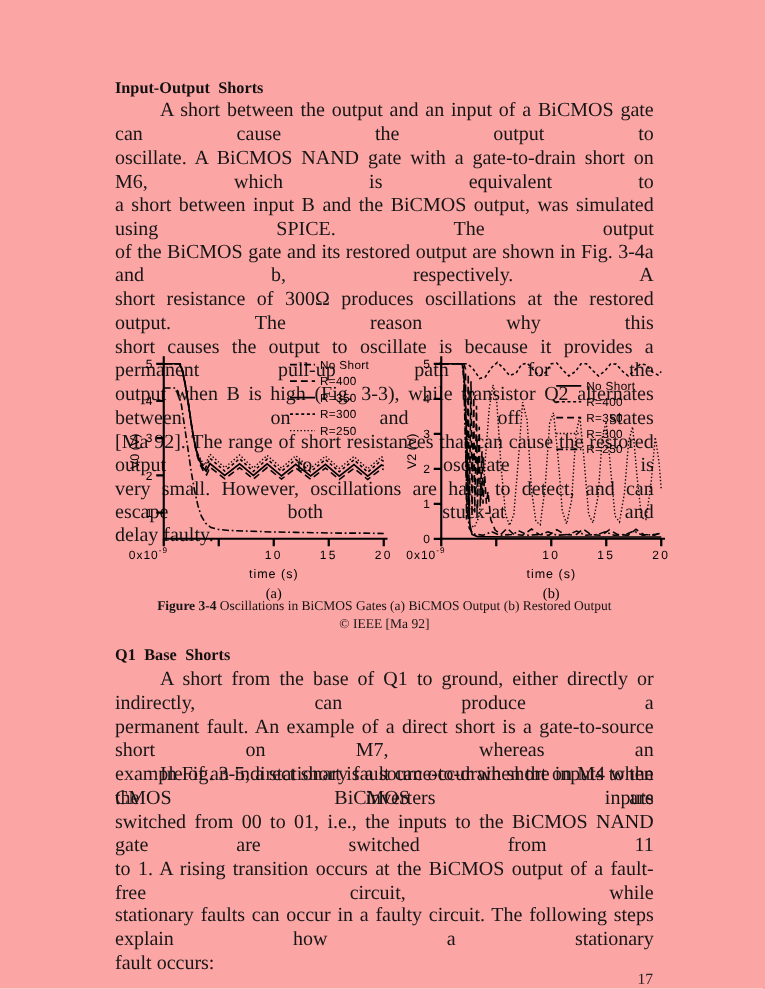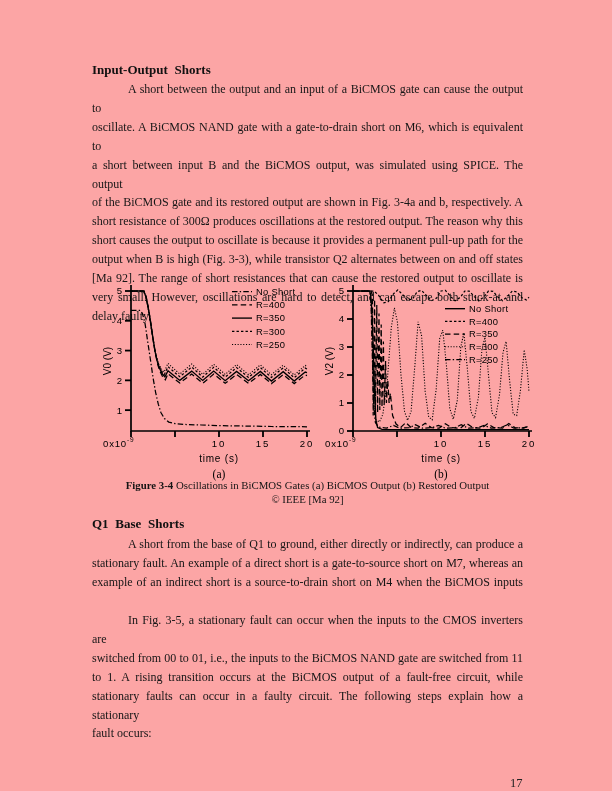--- a/index.html
+++ b/index.html
@@ -3,21 +3,21 @@
 <meta charset="utf-8">
 <style>
   html,body { margin:0; padding:0; background:#ffffff; }
   .page {
     position:relative; width:612px; height:791px; background:#fca5a5;
     font-family:"Liberation Serif", serif; color:#1a1a1a; overflow:hidden;padding-left:8px;
   }
   .h { position:absolute; margin:0; font-weight:bold; color:#111; }
   .h1 { left:92px; top:62px;  font-size:13px; word-spacing:3.5px; }
   .h2q{ left:92px; top:516px; font-size:13px; word-spacing:3.5px; }
-  .para { position:absolute; left:92px; width:431px; font-size:12px; line-height:18.9px; color:#161616; }
+  .para { position:absolute; left:92px; width:431px; font-size:16px; line-height:18.9px; color:#161616; }
   .p1 { top:80px; }
   .p2 { top:535px; }
   .p3 { top:611px; }
   .jline { text-align:justify; text-align-last:justify; }
   .jline.last  { text-align-last:left; }
   .jline.first { text-indent:36px; }
   .chart { position:absolute; }
   .chart-a { left:100px; top:281px; }
   .chart-b { left:322px; top:281px; }
   .figcap { position:absolute; left:92px; top:479px; width:431px; text-align:center;
@@ -131,21 +131,21 @@
 
   <div class="figcap">
     <div><span class="capb">Figure 3-4</span><span> Oscillations in BiCMOS Gates (a) BiCMOS Output (b) Restored Output</span></div>
     <div>© IEEE [Ma 92]</div>
   </div>
 
   <h2 class="h h2q">Q1 Base Shorts</h2>
 
   <div class="para p2">
       <div class="jline first">A short from the base of Q1 to ground, either directly or indirectly, can produce a</div>
-      <div class="jline">stationary fault.  An example of a direct short is a gate-to-source short on M7, whereas an</div>
+      <div class="jline">permanent fault.  An example of a direct short is a gate-to-source short on M7, whereas an</div>
       <div class="jline">example of an indirect short is a source-to-drain short on M4 when the BiCMOS inputs</div>
     </div>
   <div class="para p3">
       <div class="jline first">In Fig. 3-5, a stationary fault can occur when the inputs to the CMOS inverters are</div>
       <div class="jline">switched from 00 to 01, i.e., the inputs to the BiCMOS NAND gate are switched from 11</div>
       <div class="jline">to 1.  A rising transition occurs at the BiCMOS output of a fault-free circuit, while</div>
       <div class="jline">stationary faults can occur in a faulty circuit.  The following steps explain how a stationary</div>
       <div class="jline last">fault occurs:</div>
     </div>
 

